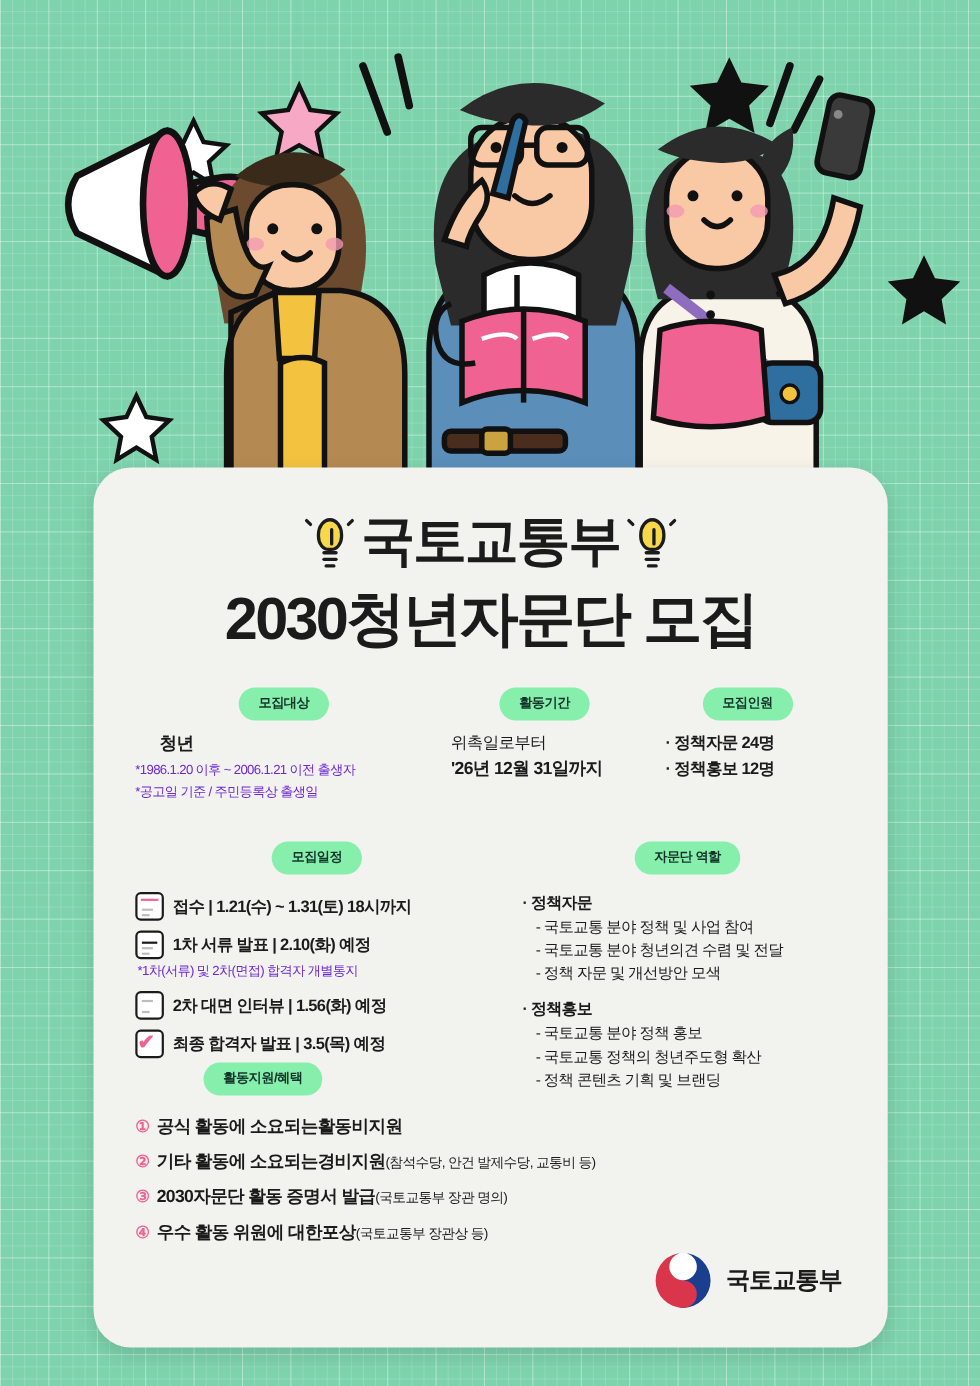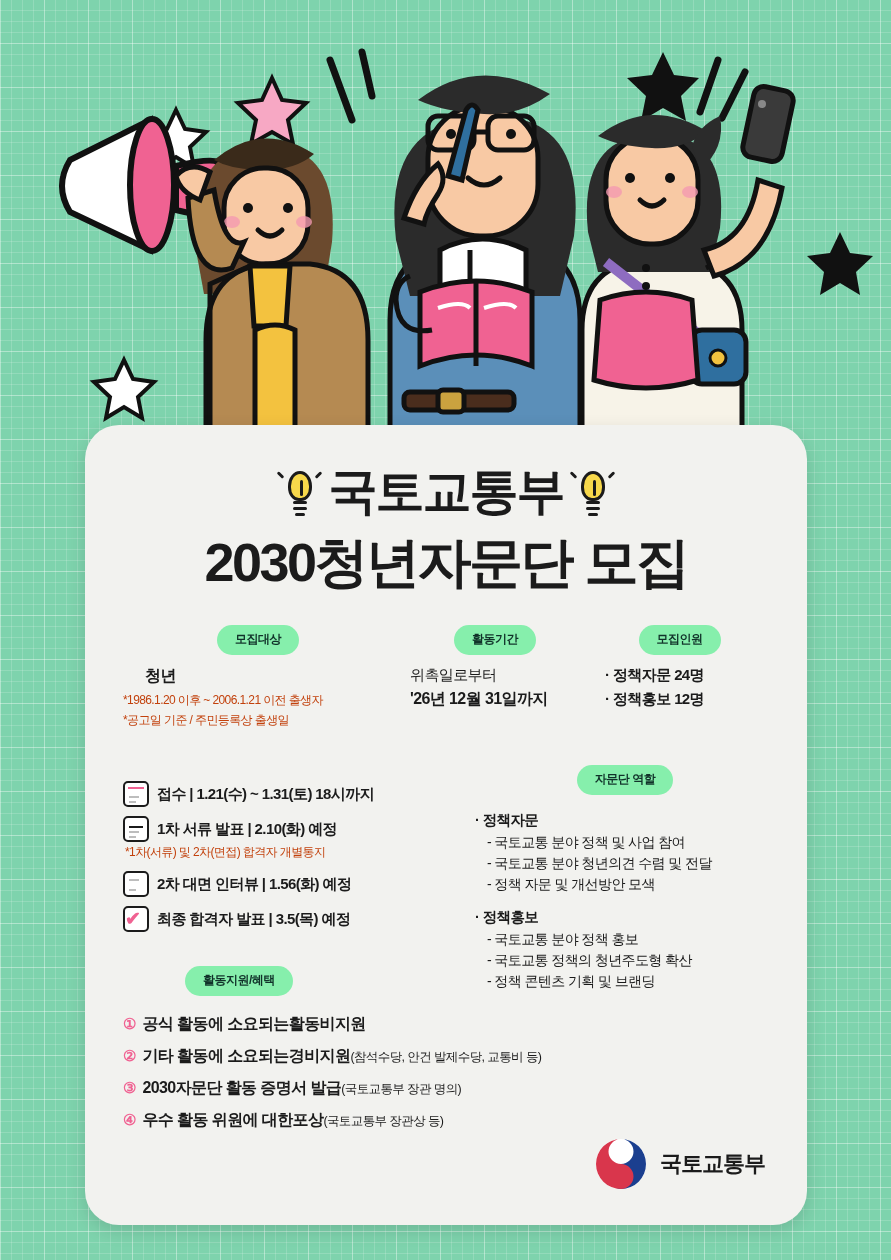--- a/index.html
+++ b/index.html
@@ -61,21 +61,21 @@
     font-weight:bold; font-size:12px; padding:6px 18px 7px 18px;
     border-radius:18px; letter-spacing:-.5px;
     border:0;
   }
   .sec { position:absolute; }
   .txt { color:#1b1b1b; letter-spacing:-.6px; }
   .b { font-weight:bold; }
   .s12 { font-size:12.5px; }
   .s15 { font-size:15px; }
   .s16 { font-size:16px; }
-  .small-note { font-size:12px; color:#c2410c; letter-spacing:-.6px; }
+  .small-note { font-size:12px; color:#6d28d9; letter-spacing:-.6px; }
 
   .row { display:flex; align-items:flex-start; gap:8px; margin-bottom:9px; }
   .icon-box {
     width:26px; height:26px; flex:0 0 26px; border:2px solid #1b1b1b;
     border-radius:5px; position:relative; background:#fff;
   }
   .icon-box.pinkline:before{
     content:""; position:absolute; left:3px; top:4px; right:3px; height:2px; background:#f06292;
   }
   .icon-box .mini { position:absolute; left:4px; top:8px; right:4px; height:2px; background:#1b1b1b; }
@@ -236,20 +236,23 @@
 
   <div class="sec" style="left:512px; top:200px; width:165px;">
     <div style="text-align:center;">
       <span class="pill">모집인원</span>
     </div>
     <div class="txt b s15" style="margin-top:11px; padding-left:8px;">· 정책자문 24명</div>
     <div class="txt b s15" style="margin-top:5px; padding-left:8px;">· 정책홍보 12명</div>
   </div>
 
   <div class="sec" style="left:38px; top:340px; width:330px;">
+    <div style="text-align:center;">
+      <span class="pill">모집일정</span>
+    </div>
     <div style="margin-top:16px;">
       <div class="row">
         <span class="icon-box pinkline">
             <span class="mini2"></span>
             <span class="mini3"></span>
           </span>
         <span class="txt b s15" style="padding-top:4px;">접수 | 1.21(수) ~ 1.31(토) 18시까지</span>
       </div>
       <div class="row" style="margin-bottom:2px;">
         <span class="icon-box">

